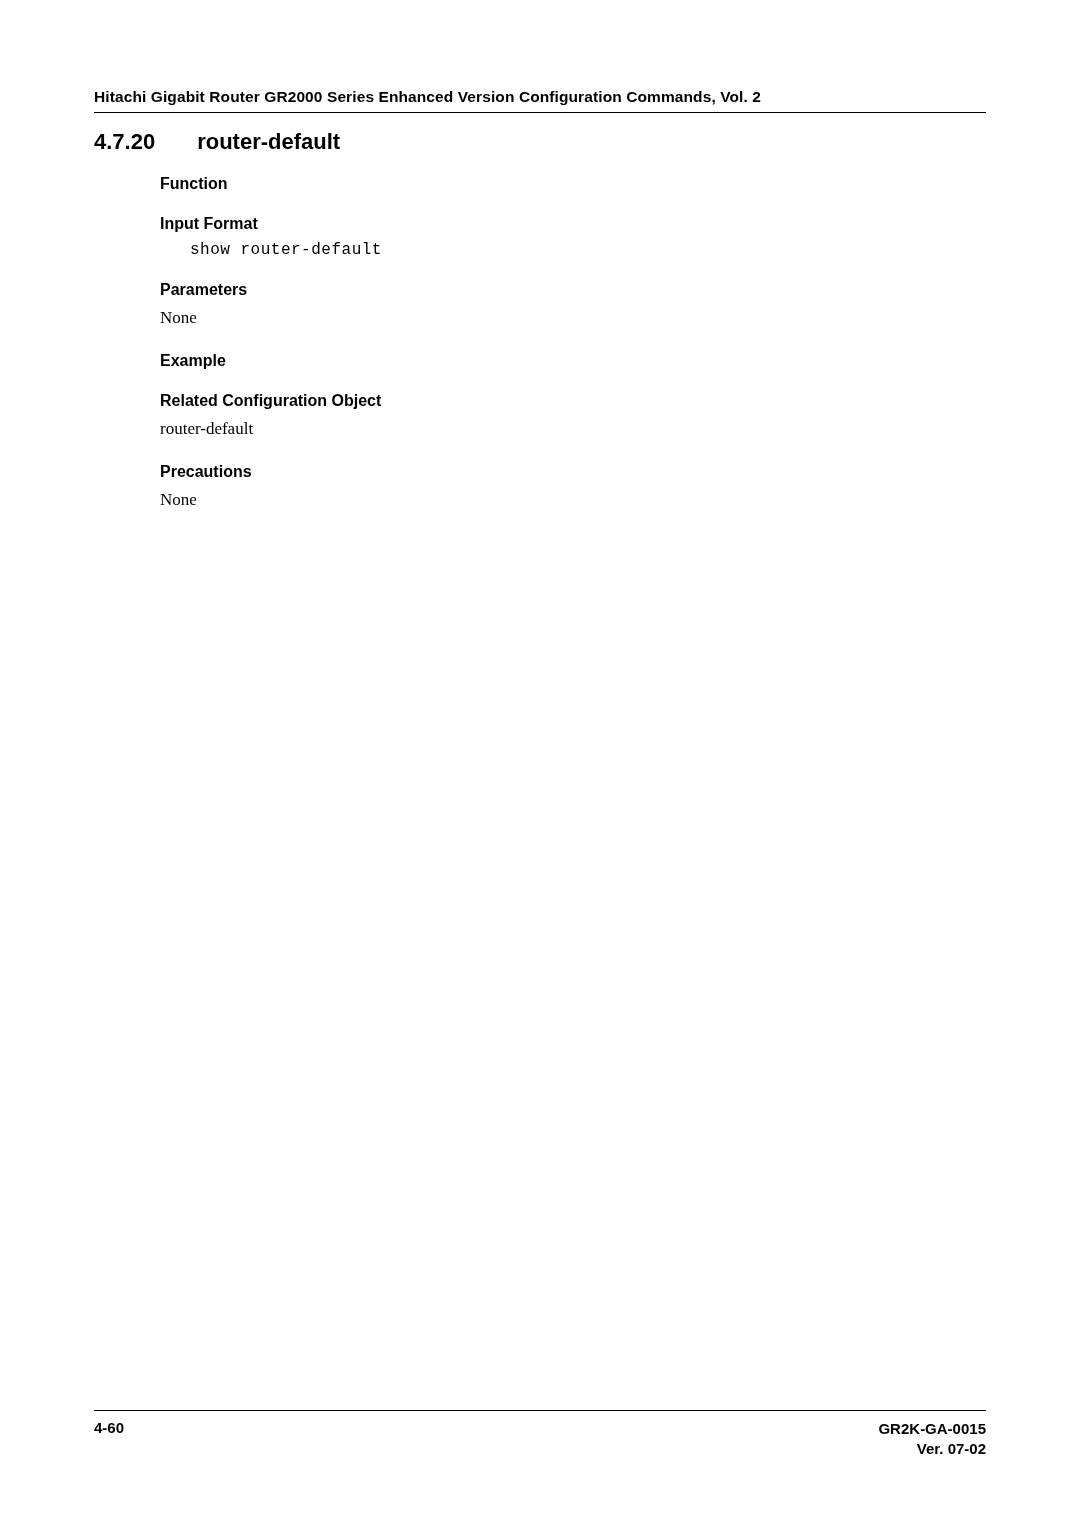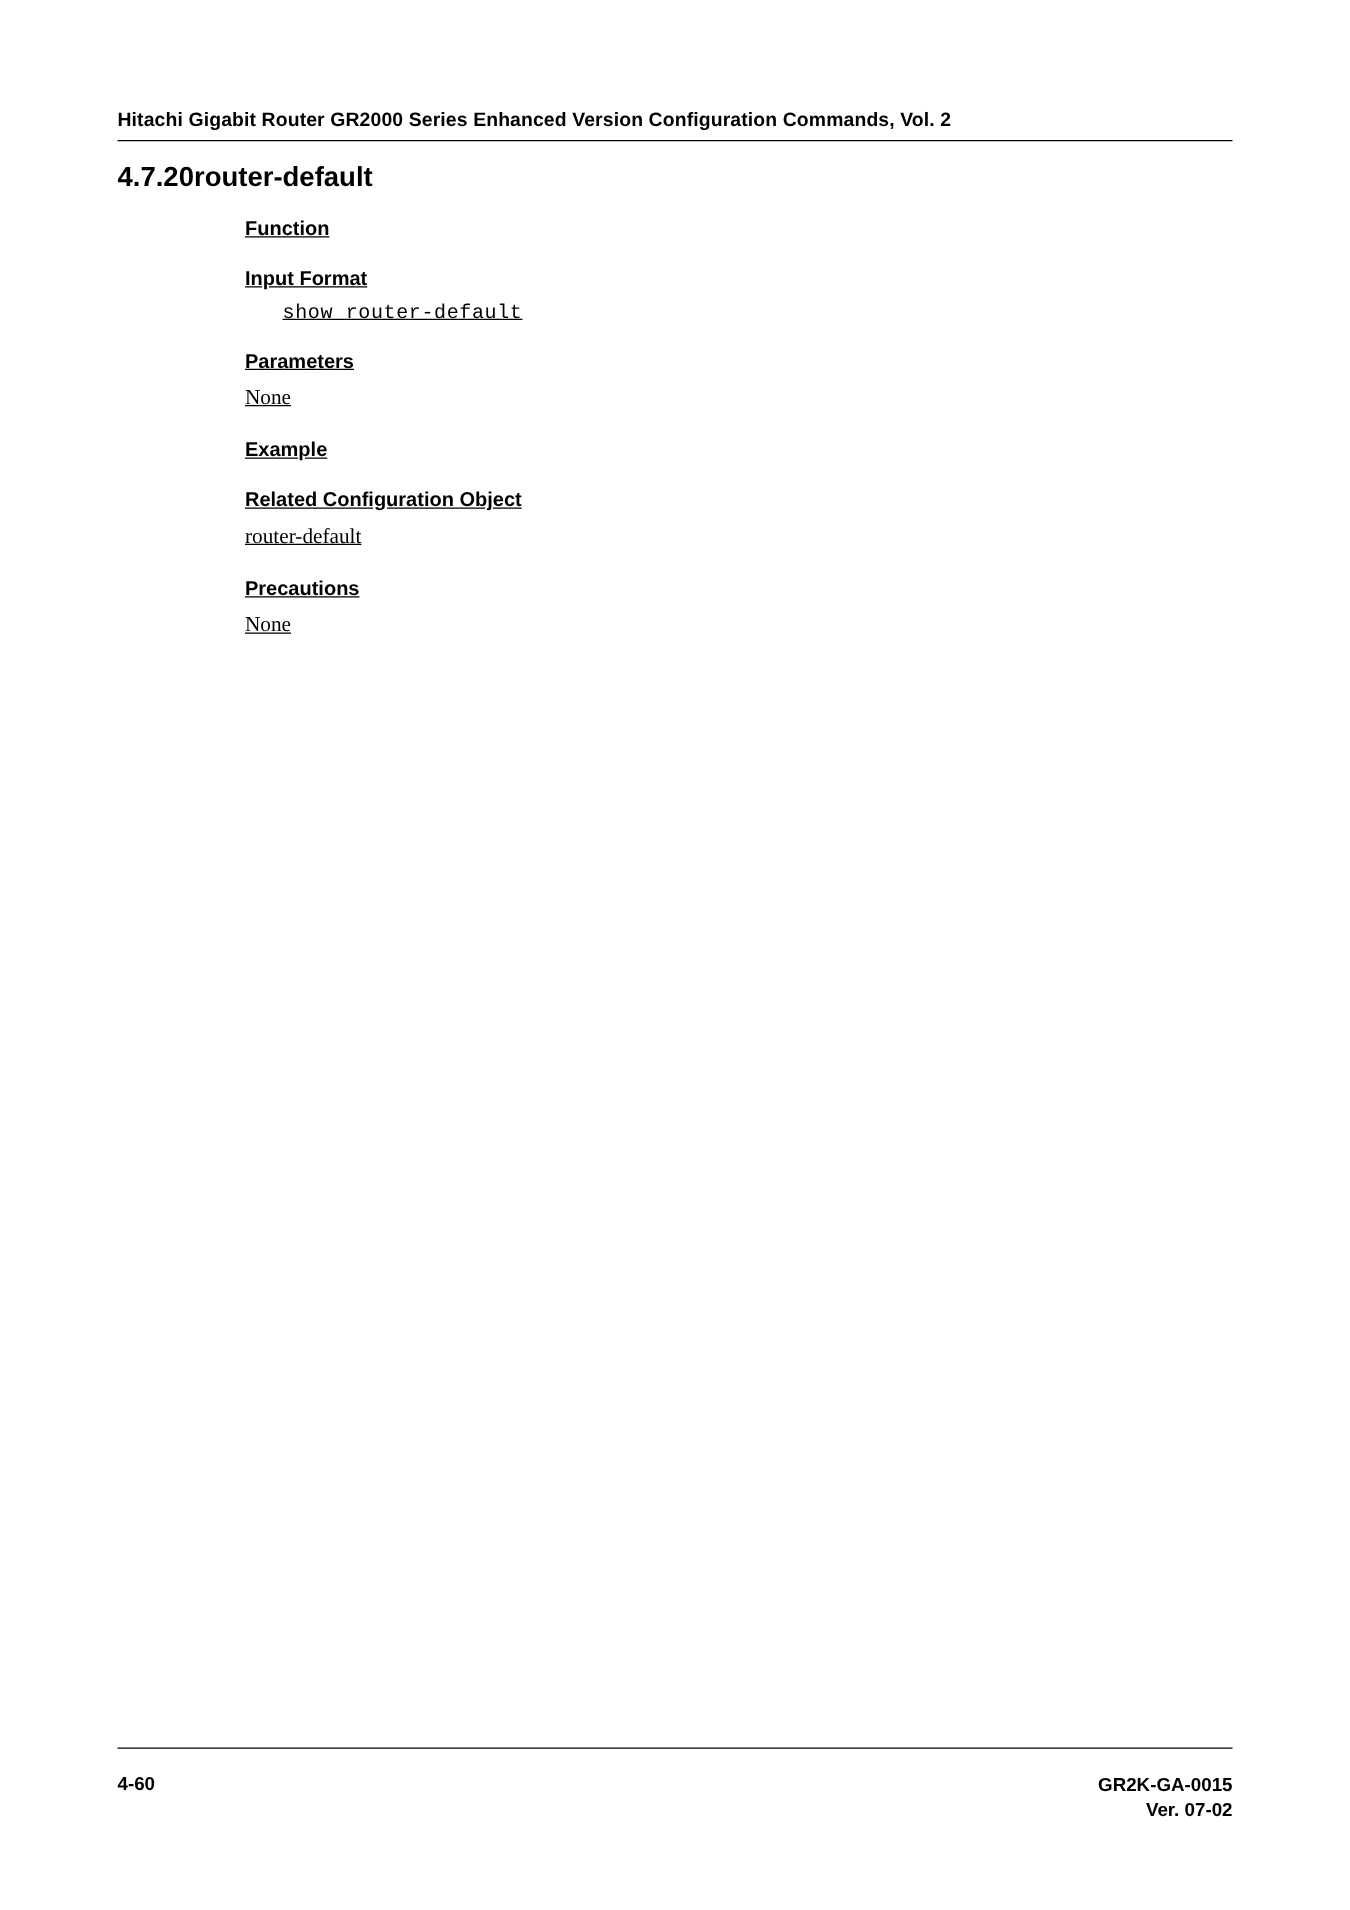--- a/index.html
+++ b/index.html
@@ -31,25 +31,25 @@
   .section-line {
     display: flex;
     align-items: baseline;
     font-family: Arial, Helvetica, sans-serif;
     font-weight: 700;
     font-size: 22px;
     margin-bottom: 16px;
     margin-top: 2px;
   }
   .section-number {
+    margin-right: 42px;
   }
   .content-col {
-    margin-left: 102px;
+    margin-left: 66px;
     margin-right: 6px;
-    text-decoration: underline;
   }
   .subhead {
     font-family: Arial, Helvetica, sans-serif;
     font-weight: 700;
     font-size: 16px;
     margin-top: 22px;
     margin-bottom: 8px;
   }
   .subhead.first {
     margin-top: 4px;
@@ -74,21 +74,21 @@
     margin-top: 10px;
     font-family: "Courier New", Courier, monospace;
     font-size: 16px;
     line-height: 1.35;
     white-space: pre;
     letter-spacing: 0.5px;
   }
   .footer {
     margin-top: auto;
     border-top: 1.5px solid #000;
-    padding-top: 20px;
+    padding-top: 8px;
     display: flex;
     justify-content: space-between;
     font-family: Arial, Helvetica, sans-serif;
     font-weight: 700;
     font-size: 15px;
   }
   .footer .right {
     text-align: right;
     line-height: 1.3;
   }

